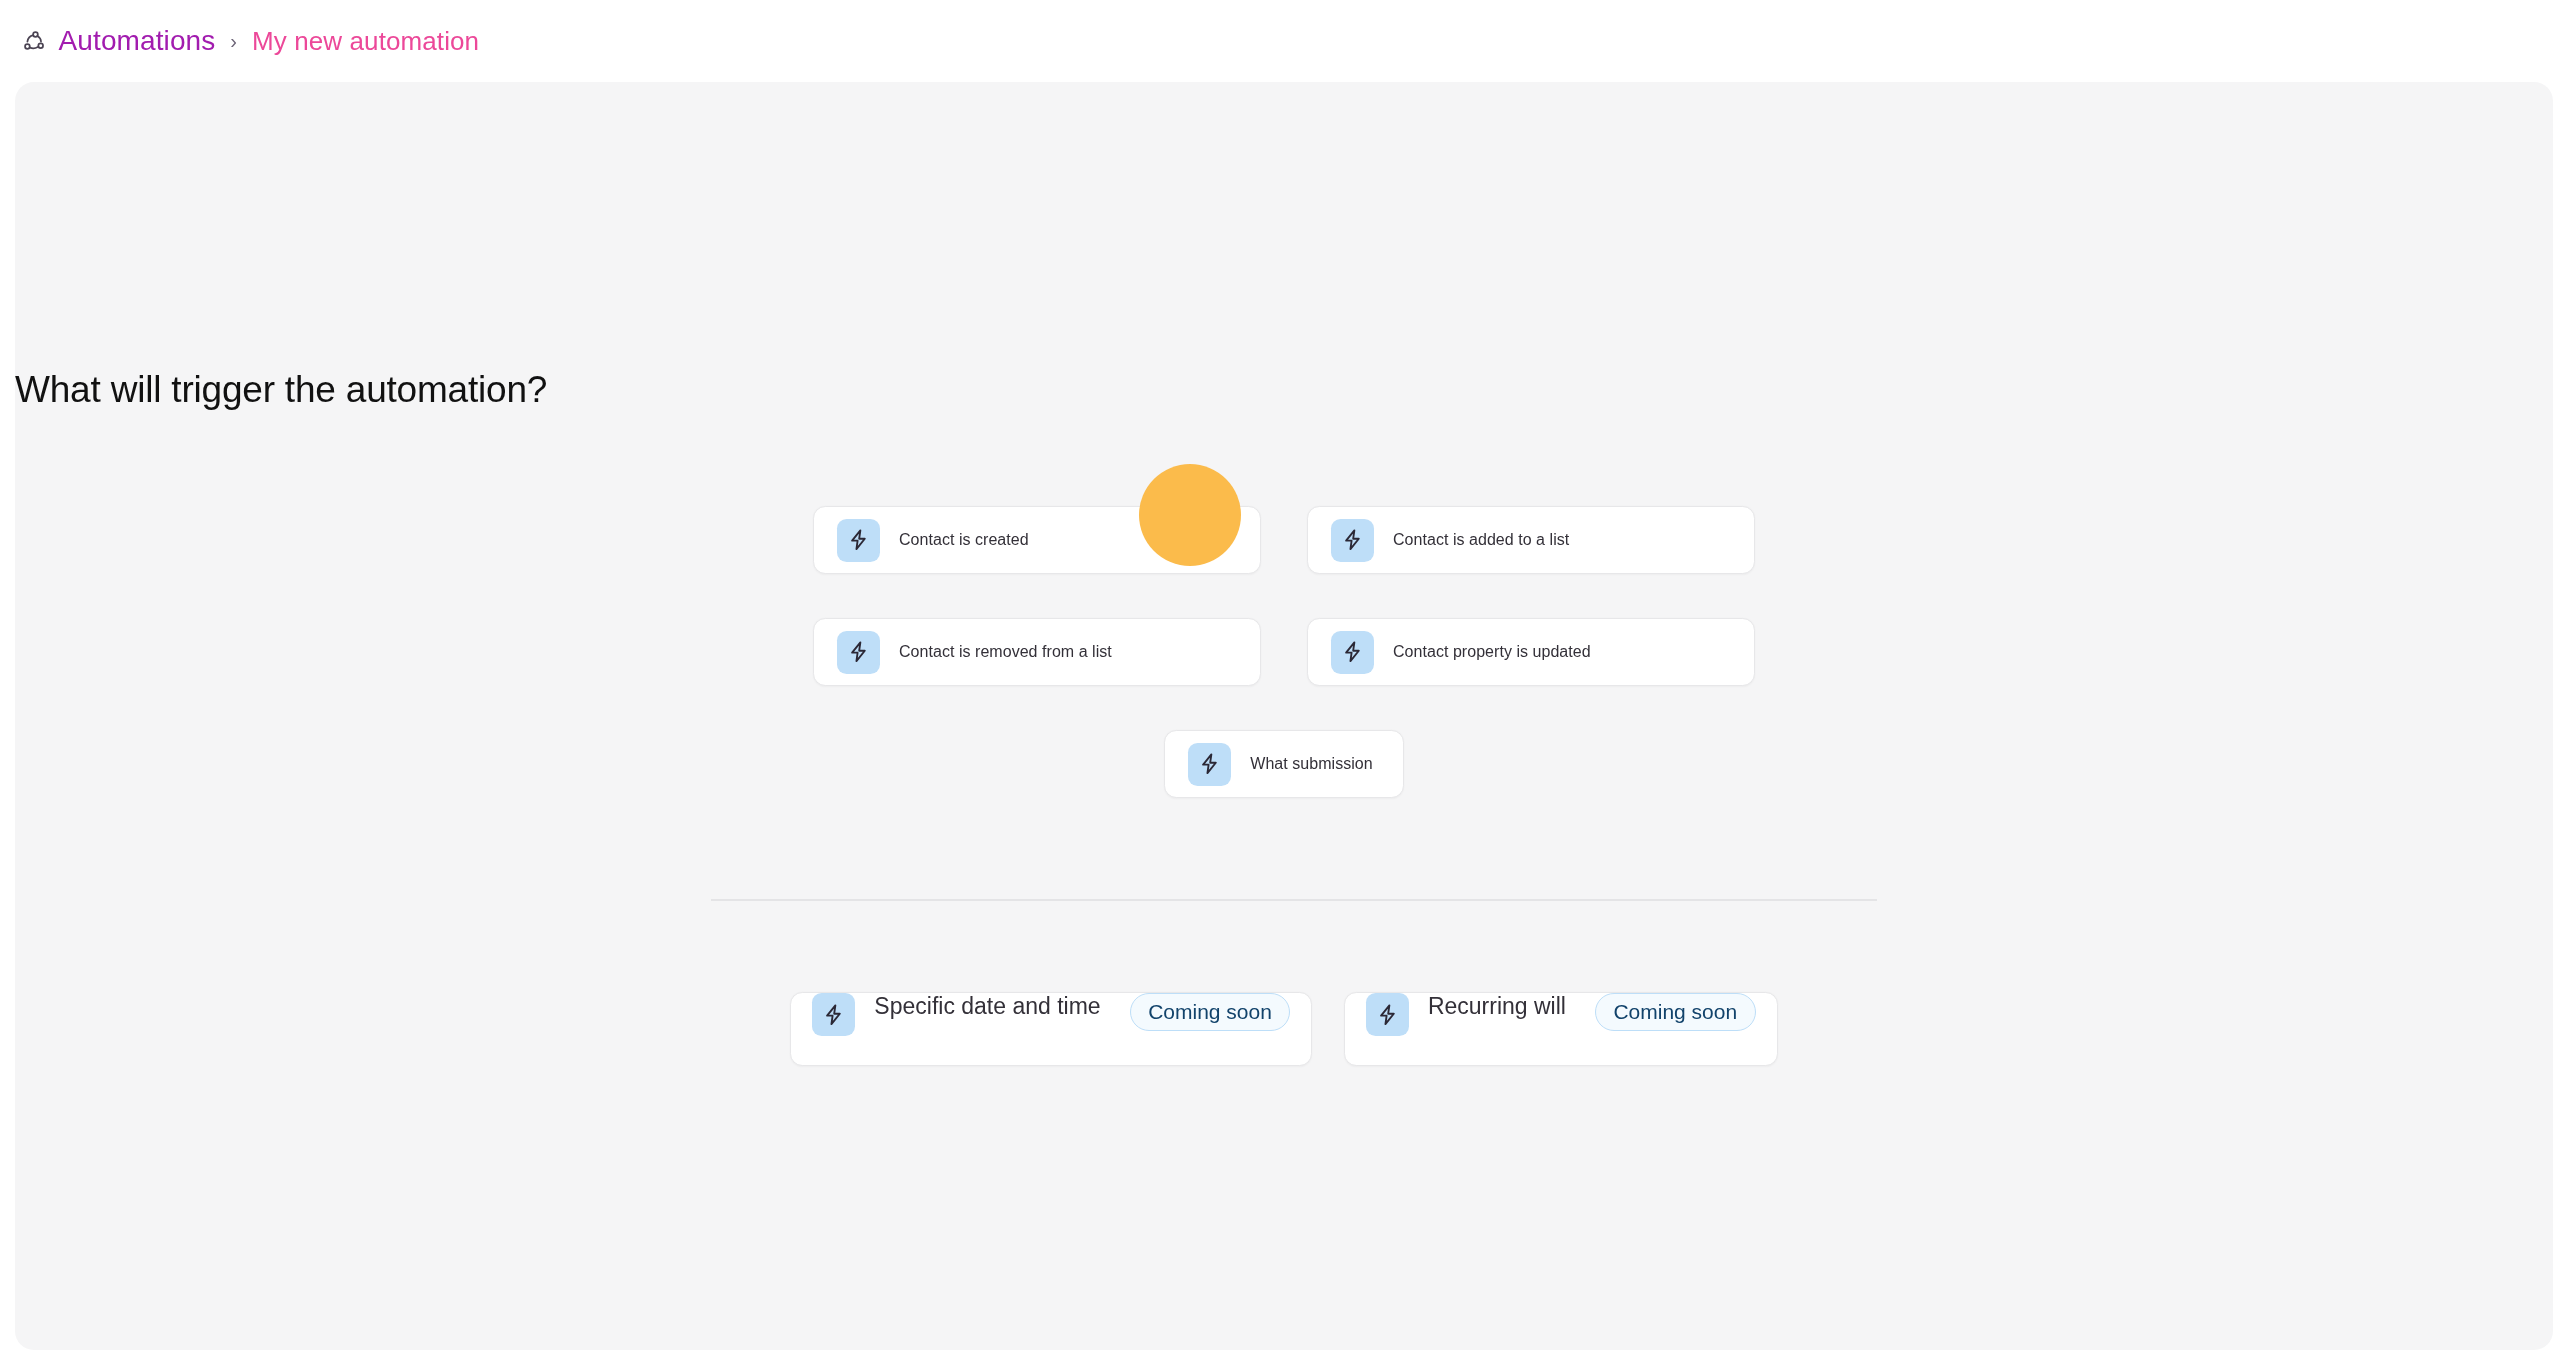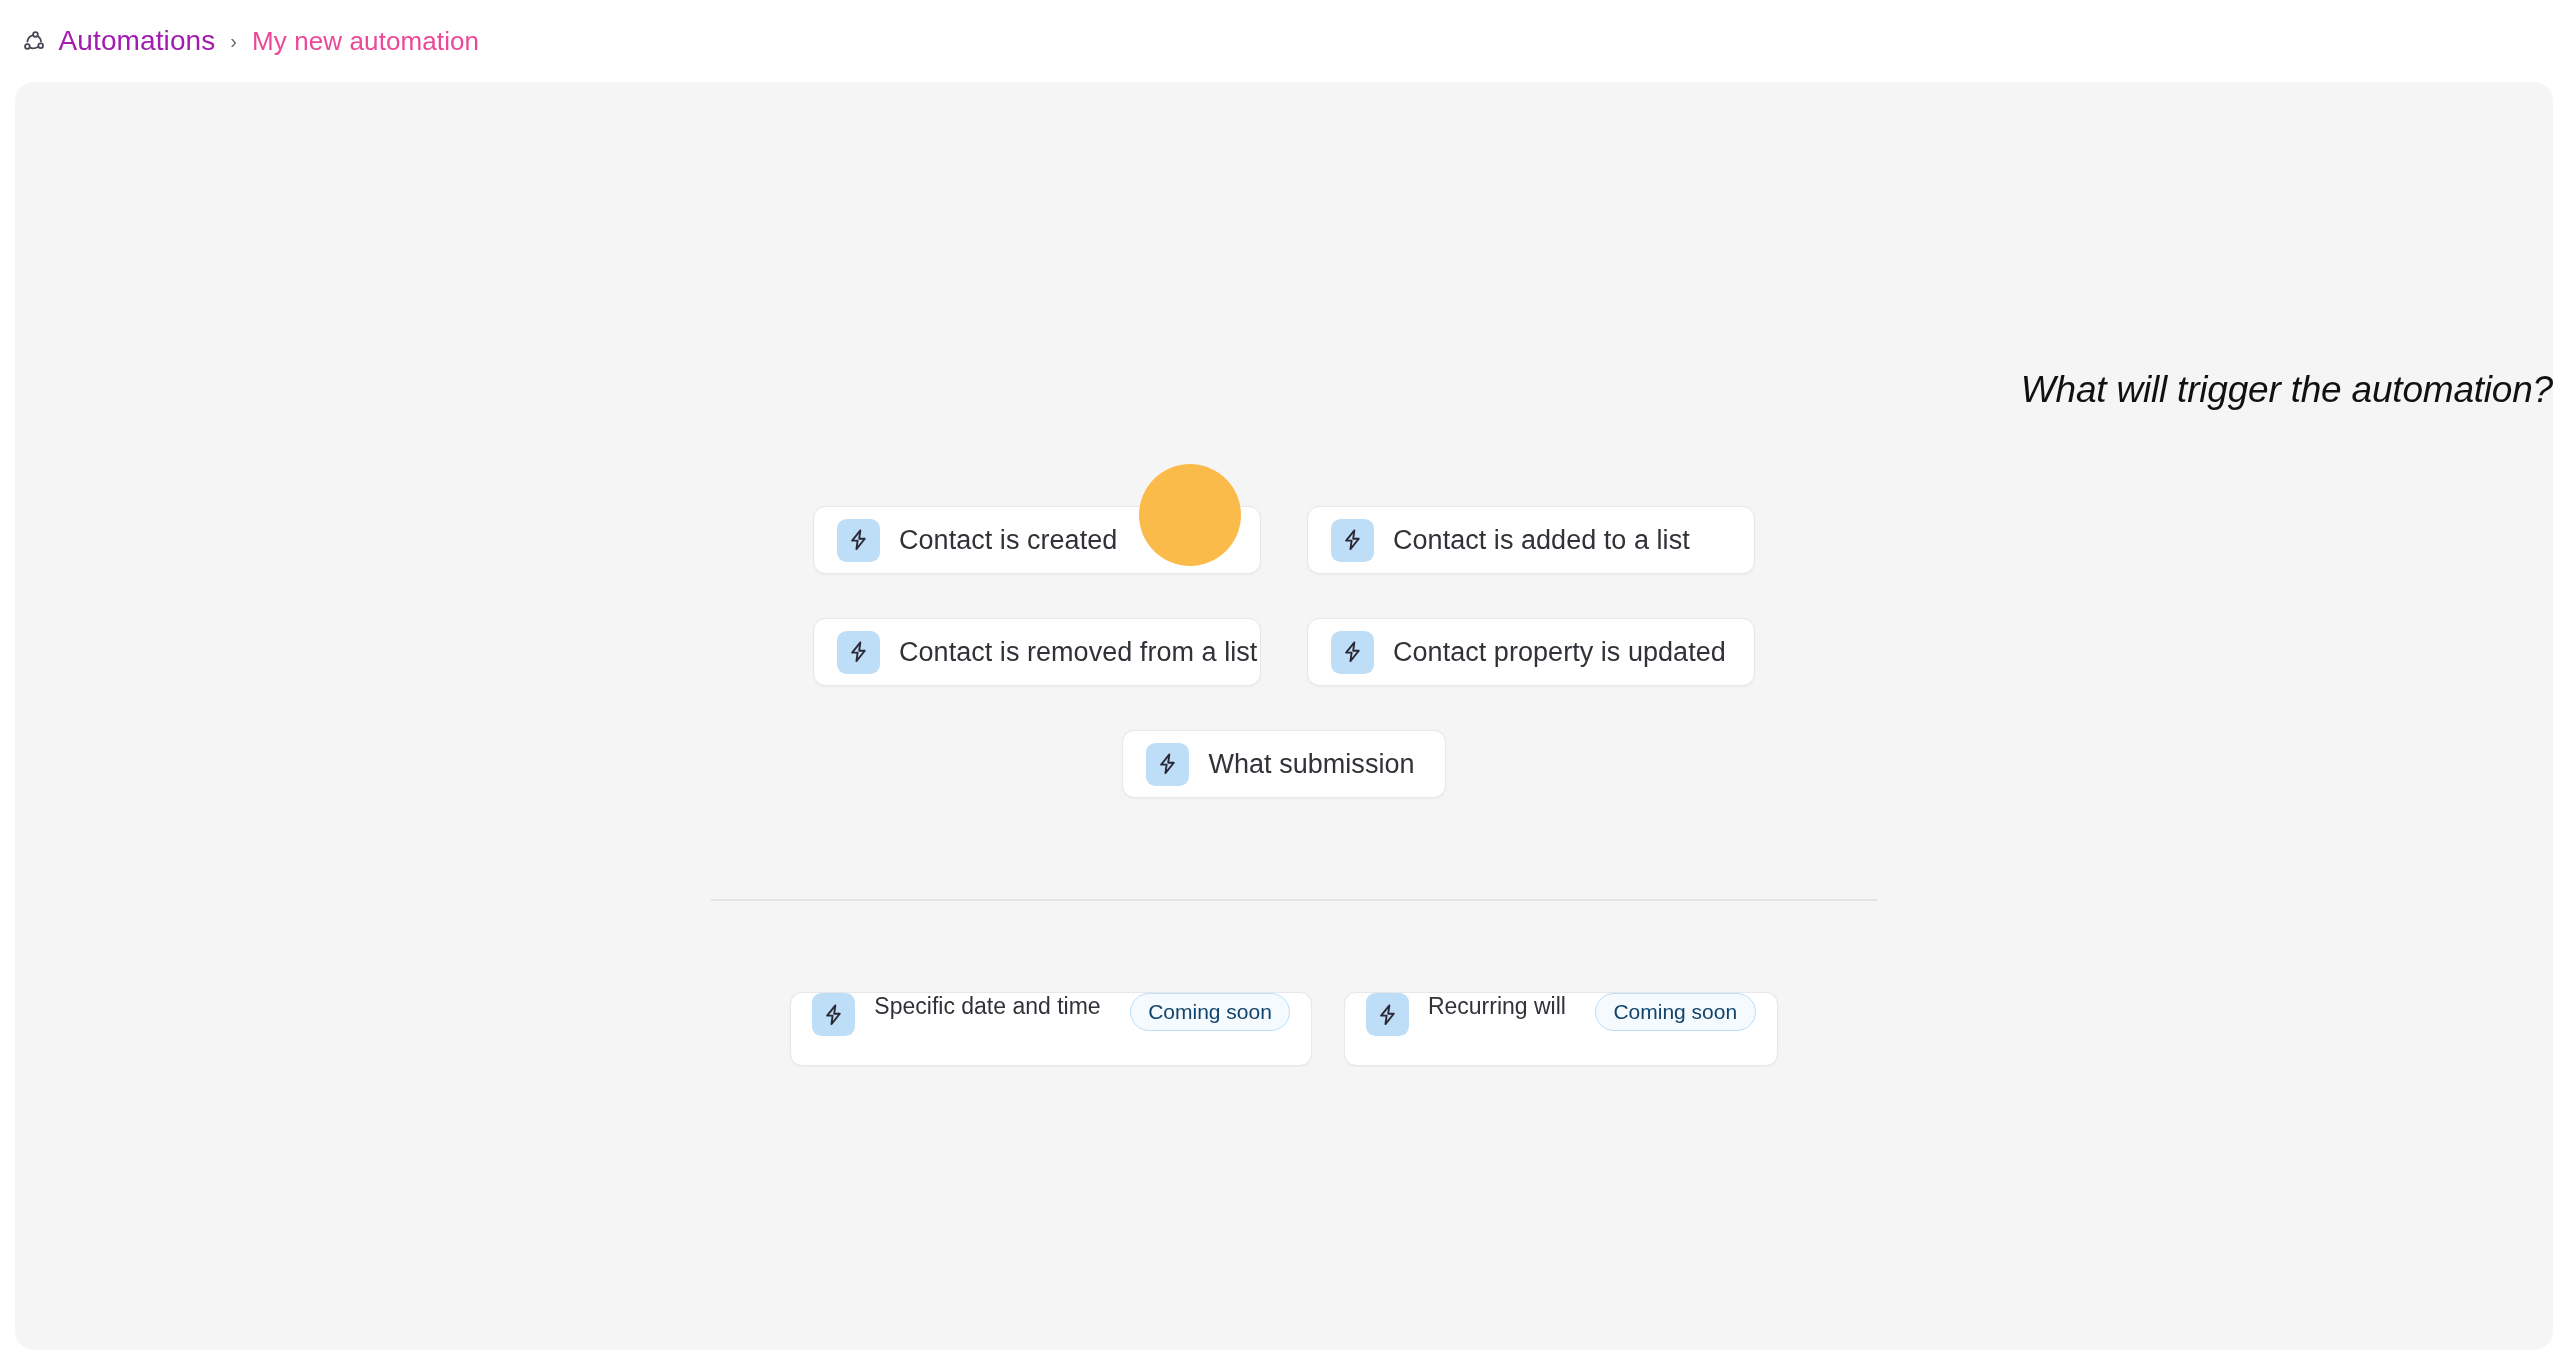--- a/index.html
+++ b/index.html
@@ -75,26 +75,25 @@
     width: 100%;
     height: 100%;
   }
 
   
   .page-title {
     position: absolute;
     left: 0;
     top: 287px;
     width: 100%;
-    text-align: right;
+    text-align: left;
     font-size: 37px;
     color: #111111;
     font-weight: 400;
     letter-spacing: -0.2px;
-    font-style: italic;
   }
 
   
   .grid-row {
     position: absolute;
     display: flex;
     justify-content: center;
     width: 100%;
     gap: 46px;
   }
@@ -122,21 +121,21 @@
     height: 43px;
     border-radius: 9.6px;
     background: #bedef8;
     display: flex;
     align-items: center;
     justify-content: center;
     flex: 0 0 auto;
   }
 
   .card-label {
-    font-size: 27px;
+    font-size: 16px;
     color: #333038;
     margin-left: 19px;
     white-space: nowrap;
     letter-spacing: 0.04px;
   }
 
   
   .divider {
     position: absolute;
     left: 696px;

